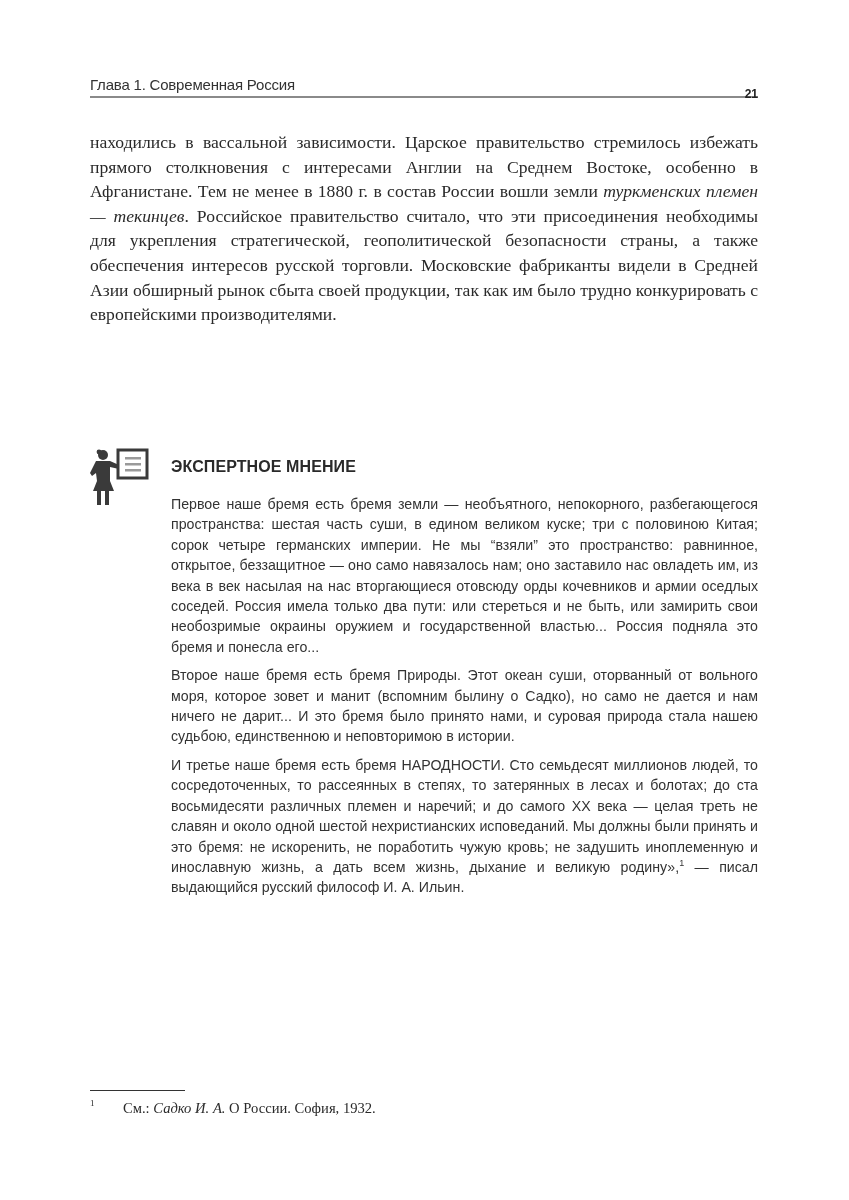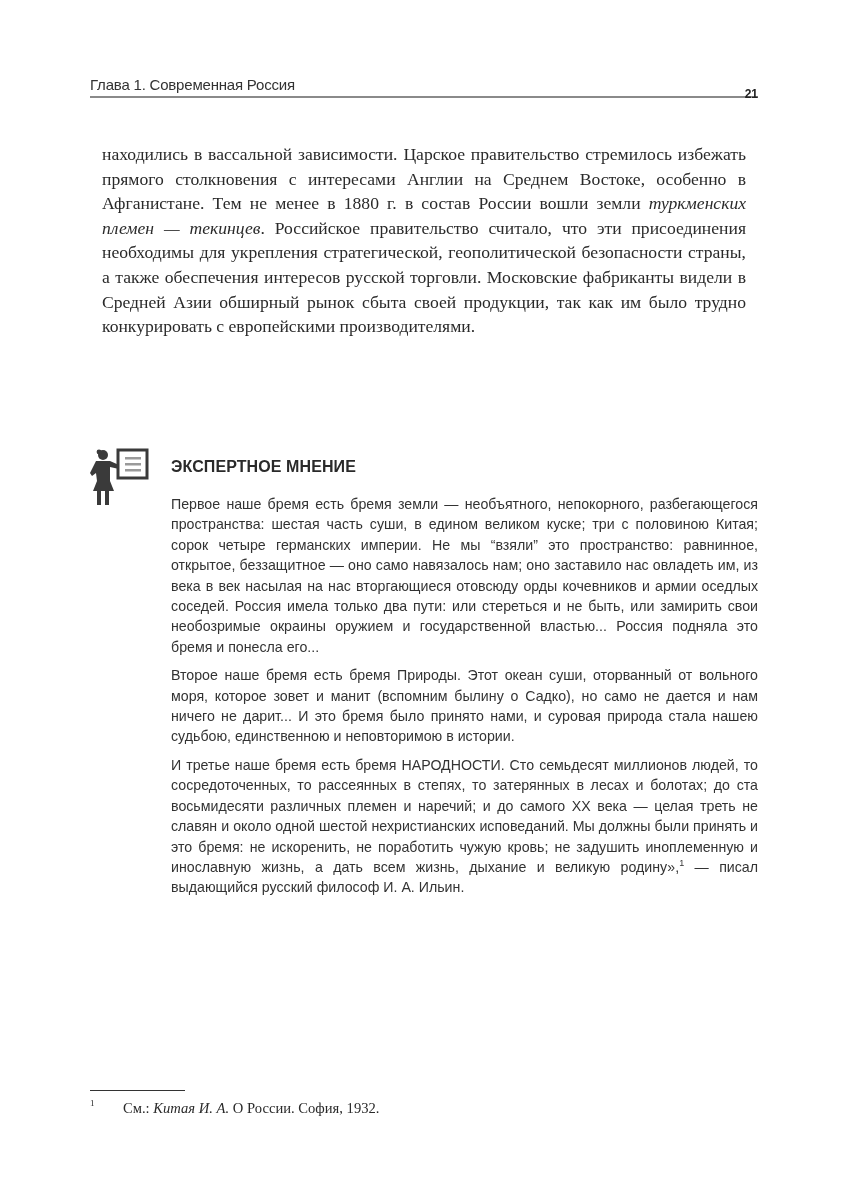--- a/index.html
+++ b/index.html
@@ -15,21 +15,21 @@
   }
   .running-header .page-num {
     position: absolute; right: 0; top: 1px; font-size: 12px; font-weight: bold; color: #222; margin-top: 16px;
   }
 
   .main-text {
     position: absolute; left: 90px; top: 130px; width: 668px;
     font-family: "Liberation Serif", serif; font-size: 17.6px; line-height: 24.6px;
     color: #2a2a2a; text-align: justify; hyphens: manual;
   }
-  .main-text p { margin: 12px; }
+  .main-text p { margin: 0; }
   .main-text p.indent { text-indent: 30px; }
   .main-text em { font-style: italic; }
   .main-text sup { font-size: 10px; line-height: 0; vertical-align: super; }
 
   .expert-block { position: absolute; left: 90px; top: 448px; width: 668px; }
   .expert-icon { position: absolute; left: 0; top: 0; width: 62px; height: 58px; }
   .expert-title {
     position: absolute; left: 81px; top: 10px;
     font-family: "Liberation Sans", sans-serif; font-weight: bold; font-size: 16px;
     color: #2a2a2a; letter-spacing: 0.1px;
@@ -85,14 +85,14 @@
   <div class="expert-body">
     <p>Первое наше бремя есть бремя земли — необъятного, непокорного, раз­бегающегося пространства: шестая часть суши, в едином великом куске; три с половиною Китая; сорок четыре германских империи. Не мы “взяли” это пространство: равнинное, открытое, беззащитное — оно само навя­залось нам; оно заставило нас овладеть им, из века в век насылая на нас вторгающиеся отовсюду орды кочевников и армии оседлых соседей. Рос­сия имела только два пути: или стереться и не быть, или замирить свои необозримые окраины оружием и государственной властью... Россия под­няла это бремя и понесла его...</p>
     <p>Второе наше бремя есть бремя Природы. Этот океан суши, оторванный от вольного моря, которое зовет и манит (вспомним былину о Садко), но само не дается и нам ничего не дарит... И это бремя было принято нами, и суровая природа стала нашею судьбою, единственною и неповторимою в истории.</p>
     <p><span>И третье наше бремя есть бремя НАРОДНОСТИ. Сто семьдесят миллионов людей, то сосредоточенных, то рассеянных в степях, то затерянных в лесах и болотах; до ста восьмидесяти различных племен и наречий; и до само­го XX века — целая треть не славян и около одной шестой нехристианских исповеданий. Мы должны были принять и это бремя: не искоренить, не по­работить чужую кровь; не задушить иноплеменную и инославную жизнь, а дать всем жизнь, дыхание и великую родину»,</span><sup>1</sup><span> — писал выдающийся русский философ И. А. Ильин.</span></p>
   </div>
 </section>
 
 <div class="footnote-rule"></div>
 <div class="footnote">
   <span class="fn-mark">1</span>
-  <span class="fn-text"><span>См.: </span><em>Китая И. А.</em><span> О России. София, 1932.</span></span>
+  <span class="fn-text"><span>См.: </span><em>Садко И. А.</em><span> О России. София, 1932.</span></span>
 </div>
 
 </body></html>

